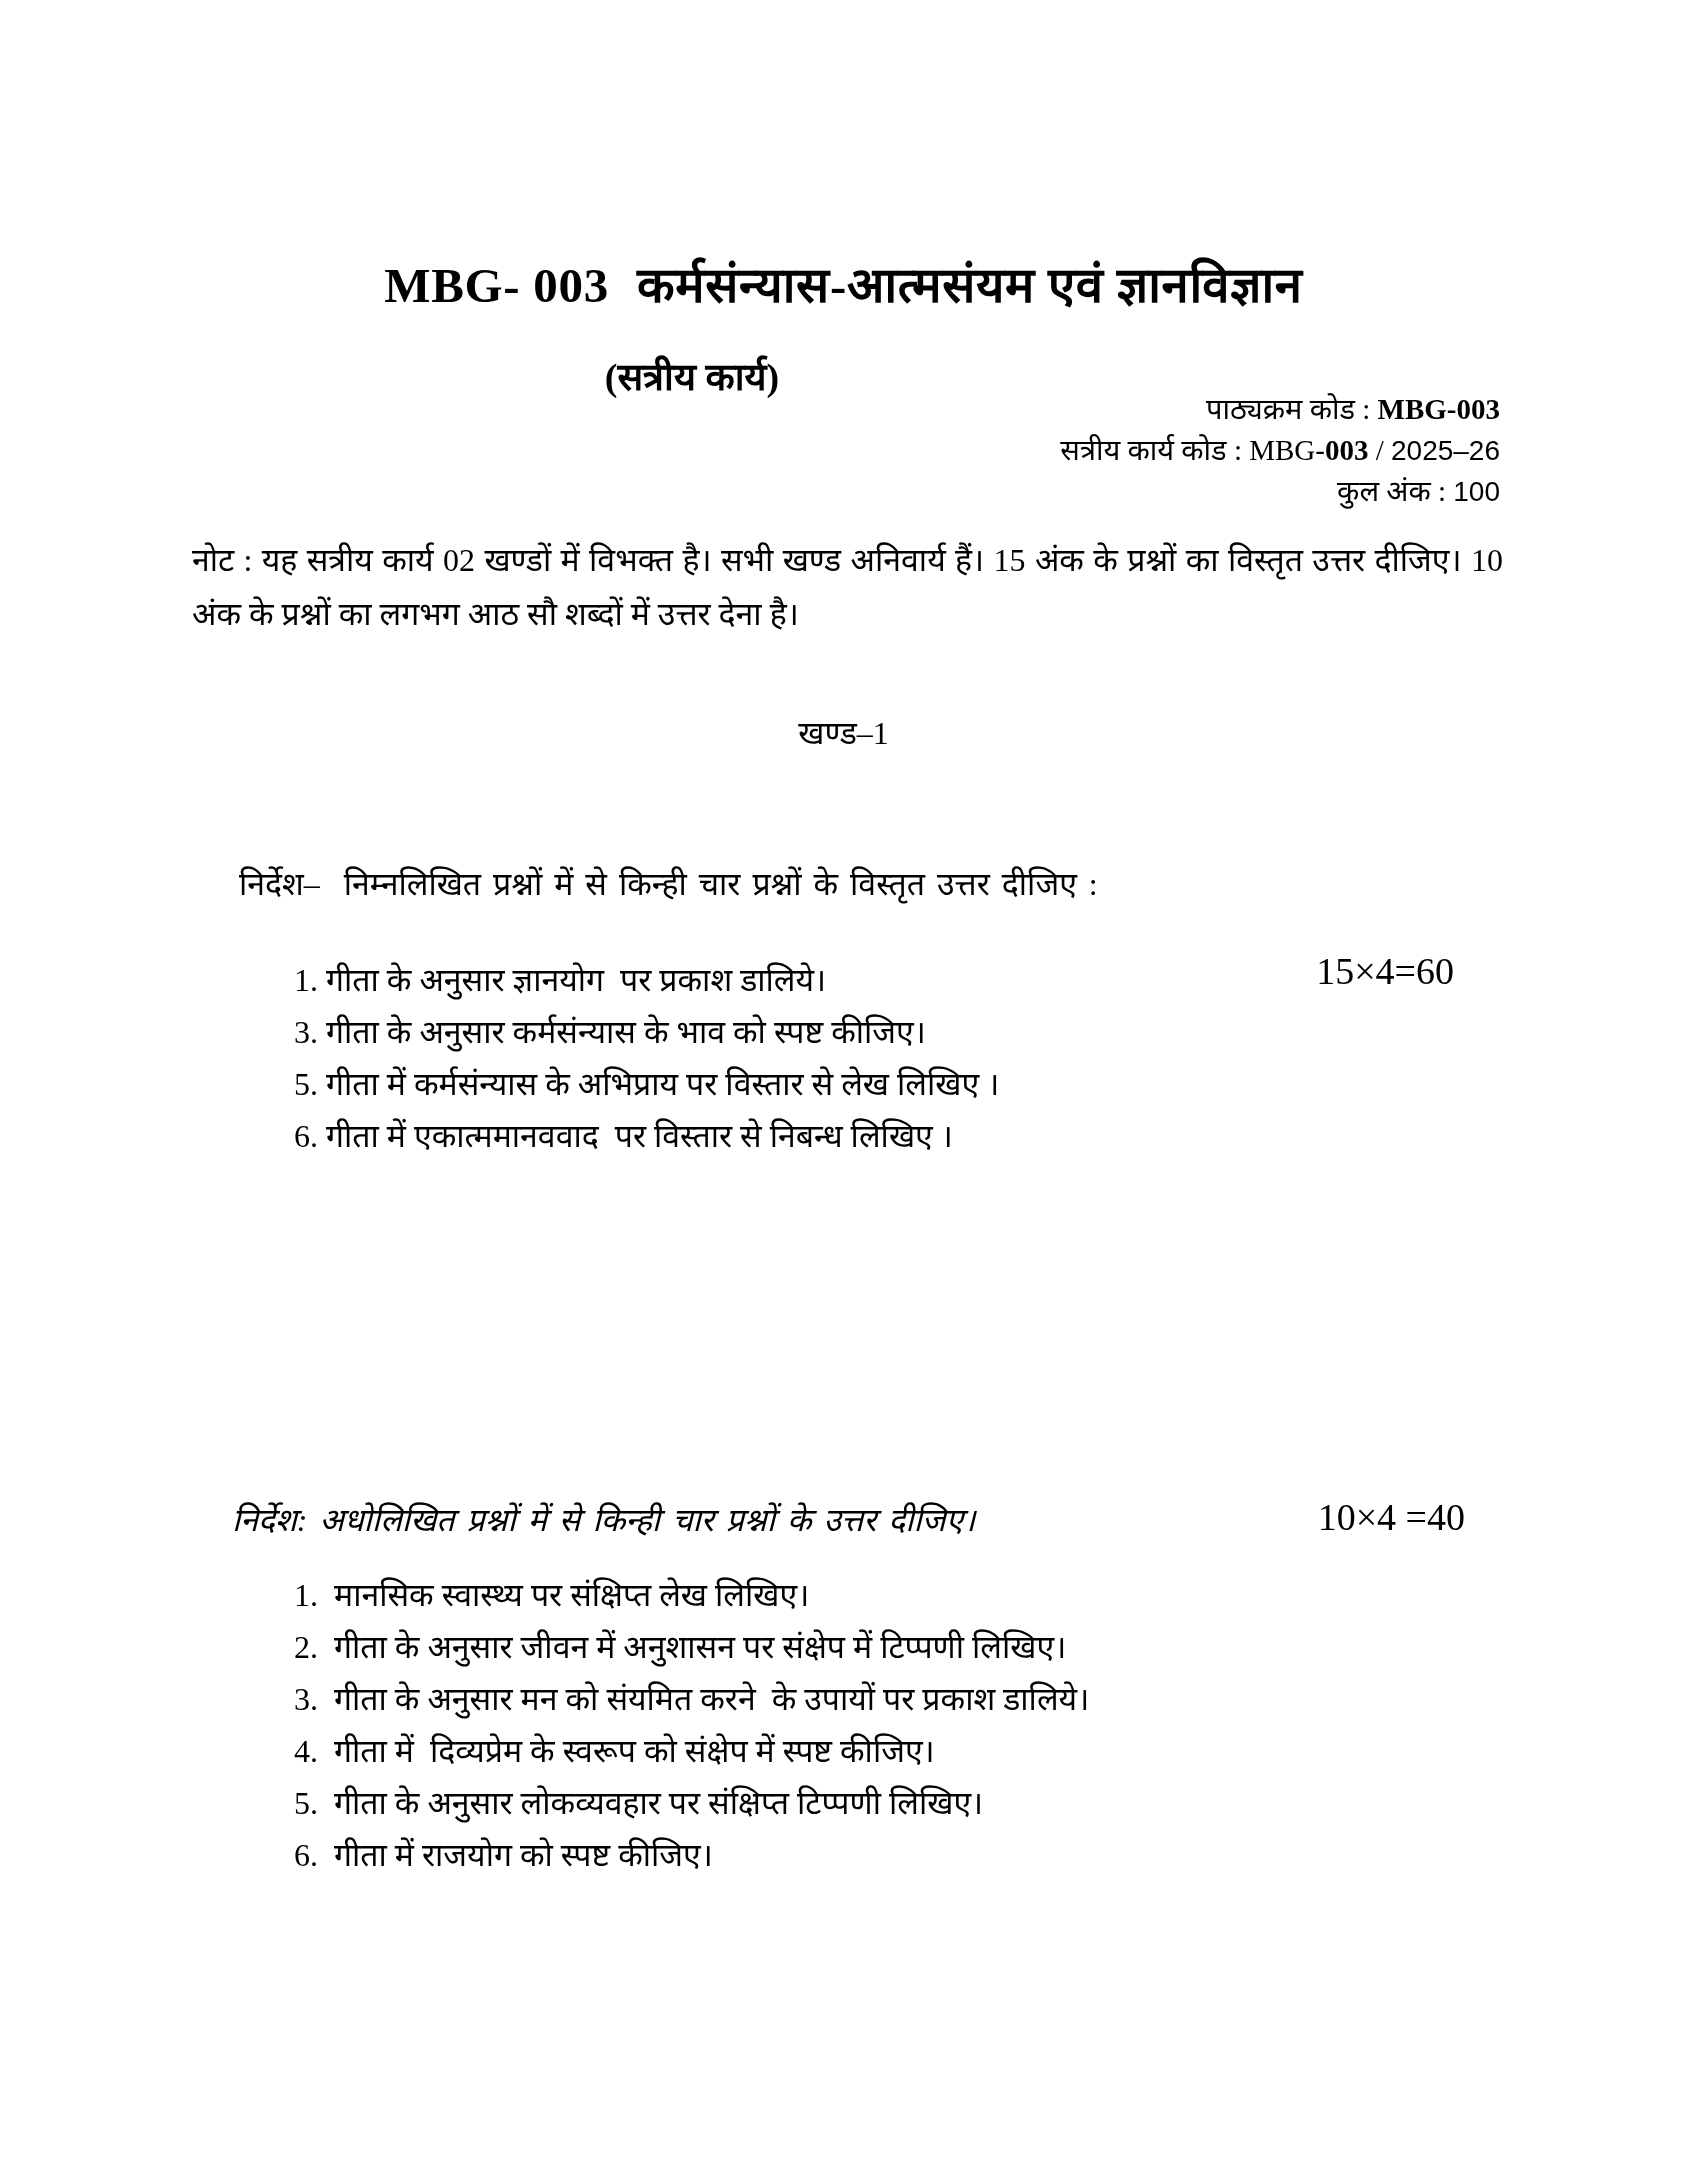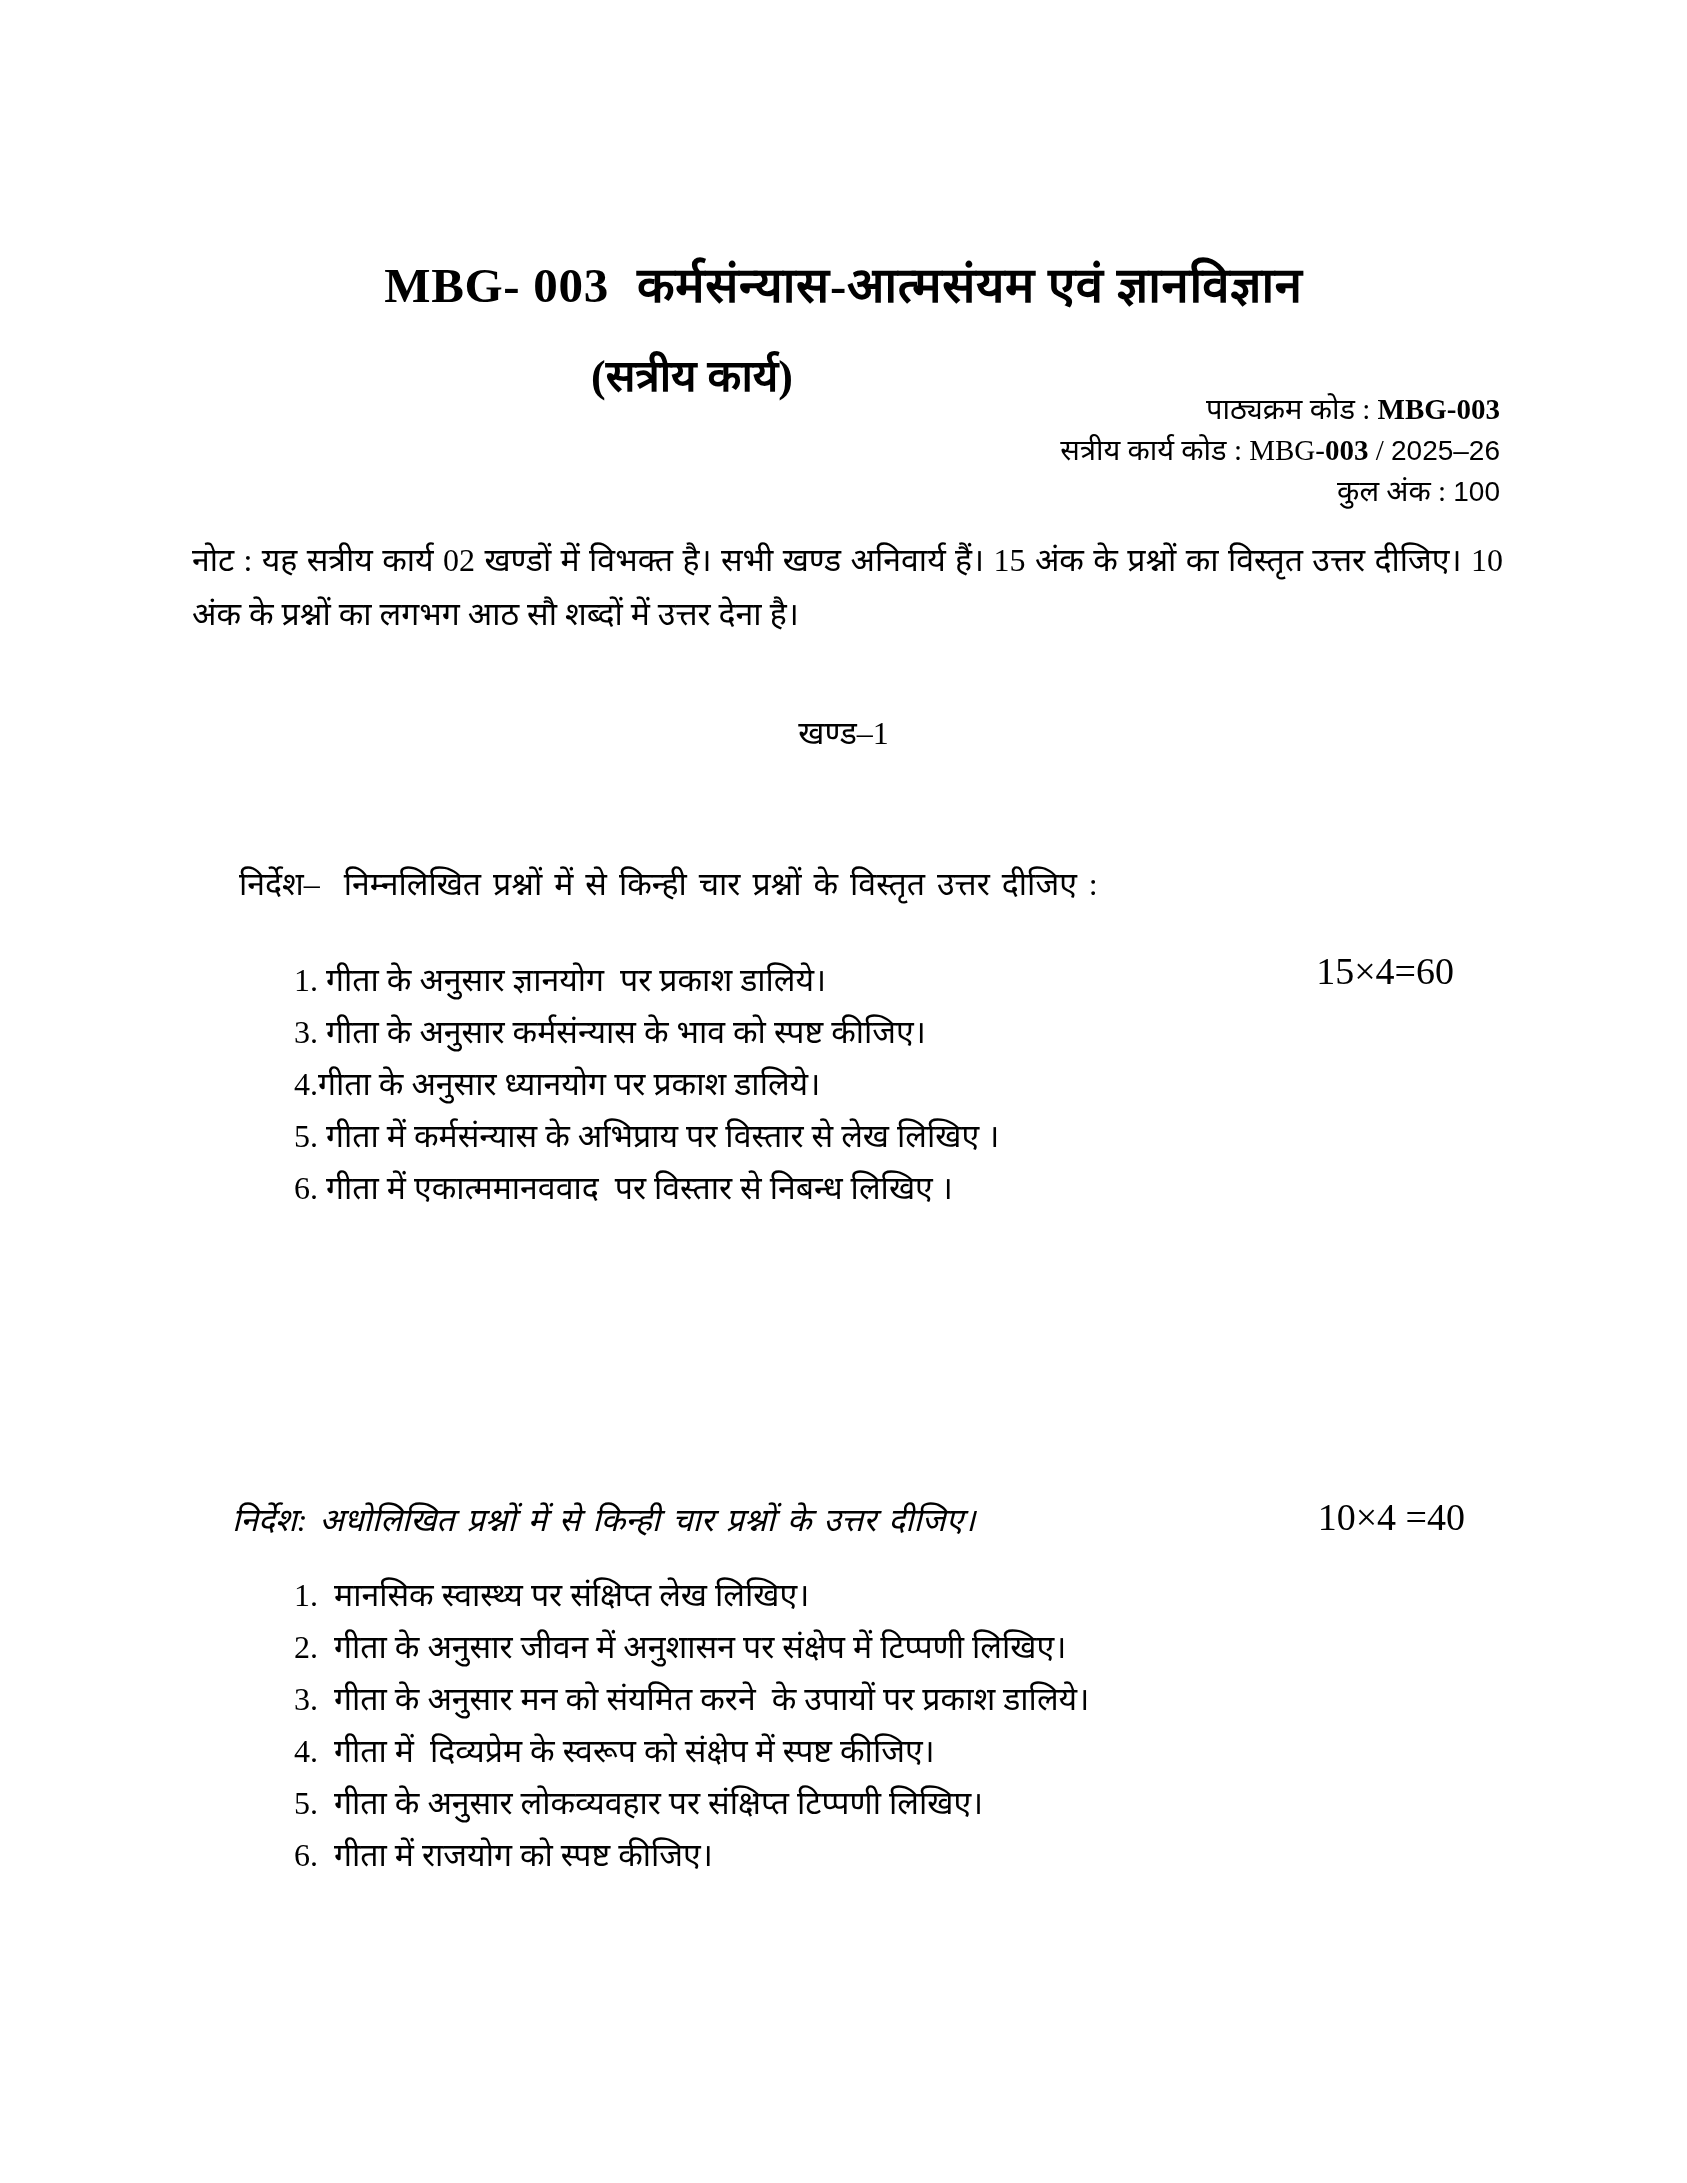--- a/index.html
+++ b/index.html
@@ -30,21 +30,21 @@
   .page-title .title-code {
     font-family: "Liberation Serif", "DejaVu Serif", serif;
   }
   .page-title .title-heading { margin-left: 28px; }
 
   .subtitle {
     position: absolute;
     top: 347px; left: 0; width: 1384px;
     text-align: center;
     font-weight: bold;
-    font-size: 44px;
+    font-size: 38px;
     line-height: 60px;
   }
 
   
   .meta-block {
     position: absolute;
     top: 389px;
     right: 187px;
     text-align: right;
     font-size: 29px;
@@ -140,21 +140,20 @@
 
   <div class="section-heading s1-heading txt">खण्ड–1</div>
 
   <div class="instruction s1-instruction txt">निर्देश–  निम्नलिखित प्रश्नों में से किन्ही चार प्रश्नों के विस्तृत उत्तर दीजिए :</div>
 
   <div class="marks s1-marks txt">15×4=60</div>
 
   <ul class="question-list s1-questions">
     <li class="question txt">1. गीता के अनुसार ज्ञानयोग  पर प्रकाश डालिये।</li>
     <li class="question txt">3. गीता के अनुसार कर्मसंन्यास के भाव को स्पष्ट कीजिए।</li>
-    <li class="question txt">4.गीता के अनुसार ध्यानयोग पर प्रकाश डालिये।</li>
     <li class="question txt">5. गीता में कर्मसंन्यास के अभिप्राय पर विस्तार से लेख लिखिए ।</li>
     <li class="question txt">6. गीता में एकात्ममानववाद  पर विस्तार से निबन्ध लिखिए ।</li>
   </ul>
 
 
   <div class="marks s2-marks txt">10×4 =40</div>
 
   <div class="instruction s2-instruction txt">निर्देश: अधोलिखित प्रश्नों में से किन्ही चार प्रश्नों के उत्तर दीजिए।</div>
 
   <ul class="question-list s2-questions">

